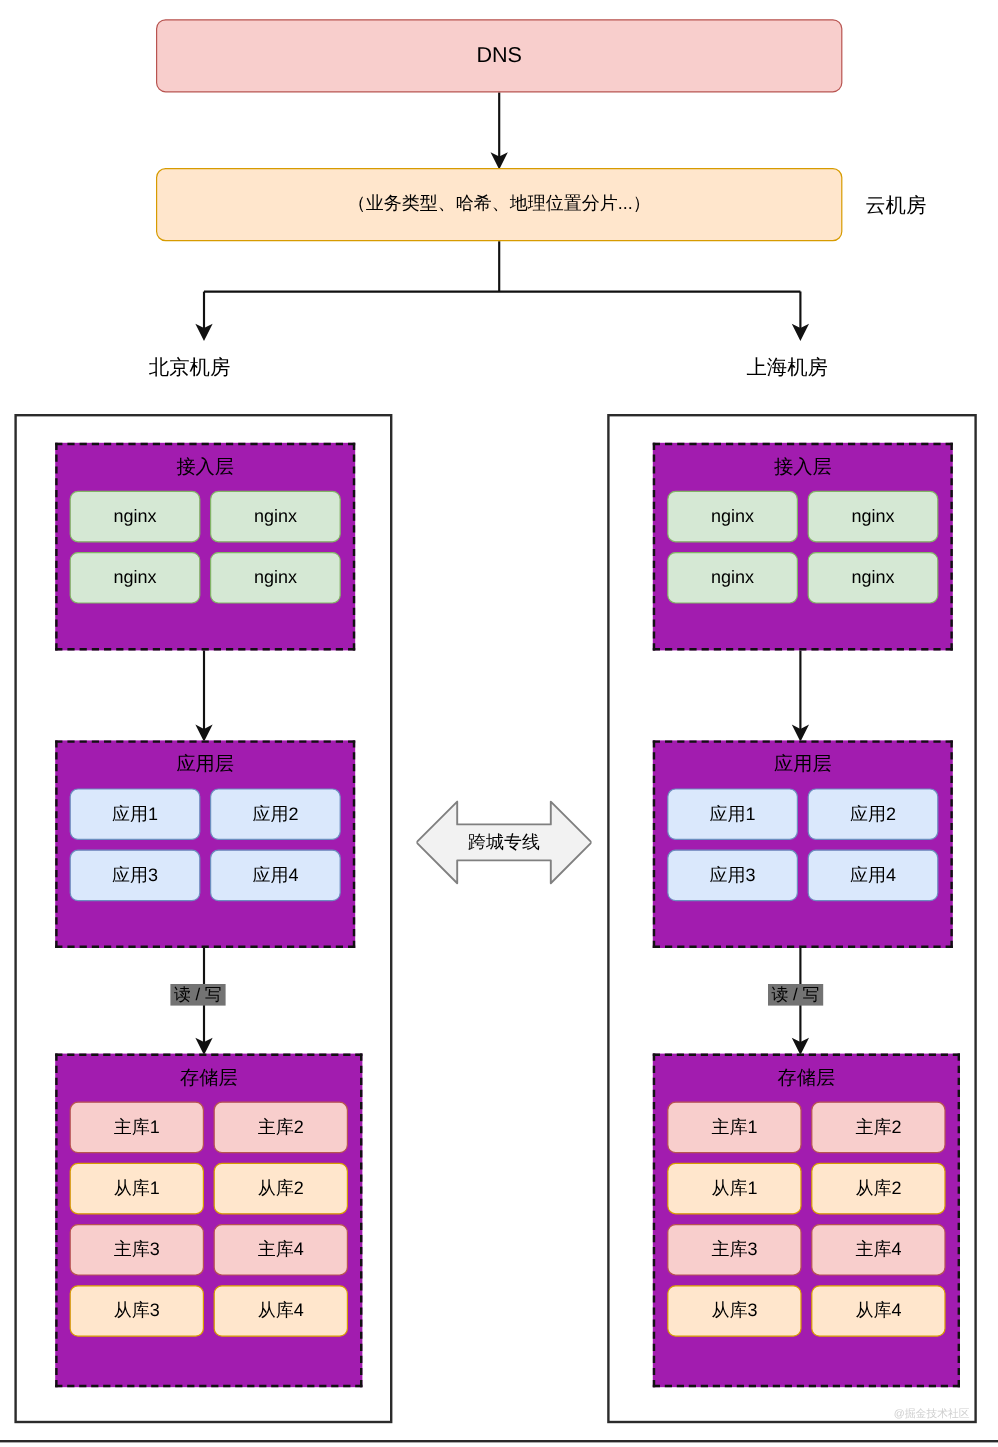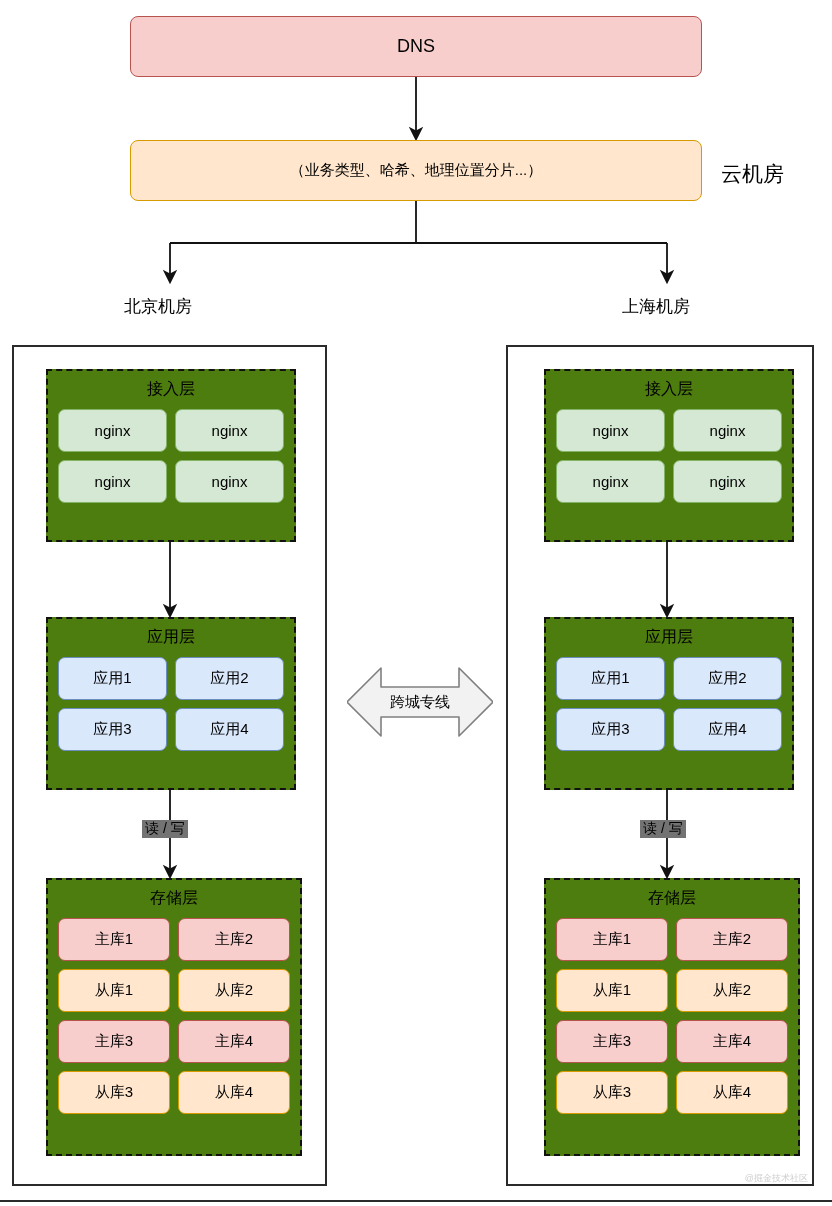--- a/index.html
+++ b/index.html
@@ -34,21 +34,21 @@
   #router{left:130px;top:140px;width:572px;height:61px;font-size:15px;}
   #router .l2{font-size:15px;}
 
   
   .plainlabel{
     position:absolute;
     font-size:16px;
     white-space:nowrap;
     color:#000;
   }
-  #cloud-label{left:721px;top:160px;font-size:21px;}
+  #cloud-label{left:721px;top:160px;font-size:17px;}
   #bj-label{left:124px;top:295px;font-size:17px;}
   #sh-label{left:622px;top:295px;font-size:17px;}
 
   .rw-label{position:absolute;font-size:14px;background:#737373;padding:0 3px;white-space:nowrap;}
   #rw-left{left:142px;top:820px;}
   #rw-right{left:640px;top:820px;}
 
   
   .dc{
     position:absolute;
@@ -57,21 +57,21 @@
     background:transparent;
   }
   #dc-left{left:12px;top:345px;width:315px;height:841px;}
   #dc-right{left:506px;top:345px;width:308px;height:841px;}
 
   
   .layer{
     position:absolute;
     box-sizing:border-box;
     border:2.4px dashed #111;
-    background:#4d7c0f;
+    background:#a21caf;
   }
   .layer-title{
     position:absolute;
     left:0;right:0;top:8px;
     text-align:center;
     font-size:16px;
   }
   .grid{
     position:absolute;
     left:10px;right:10px;

